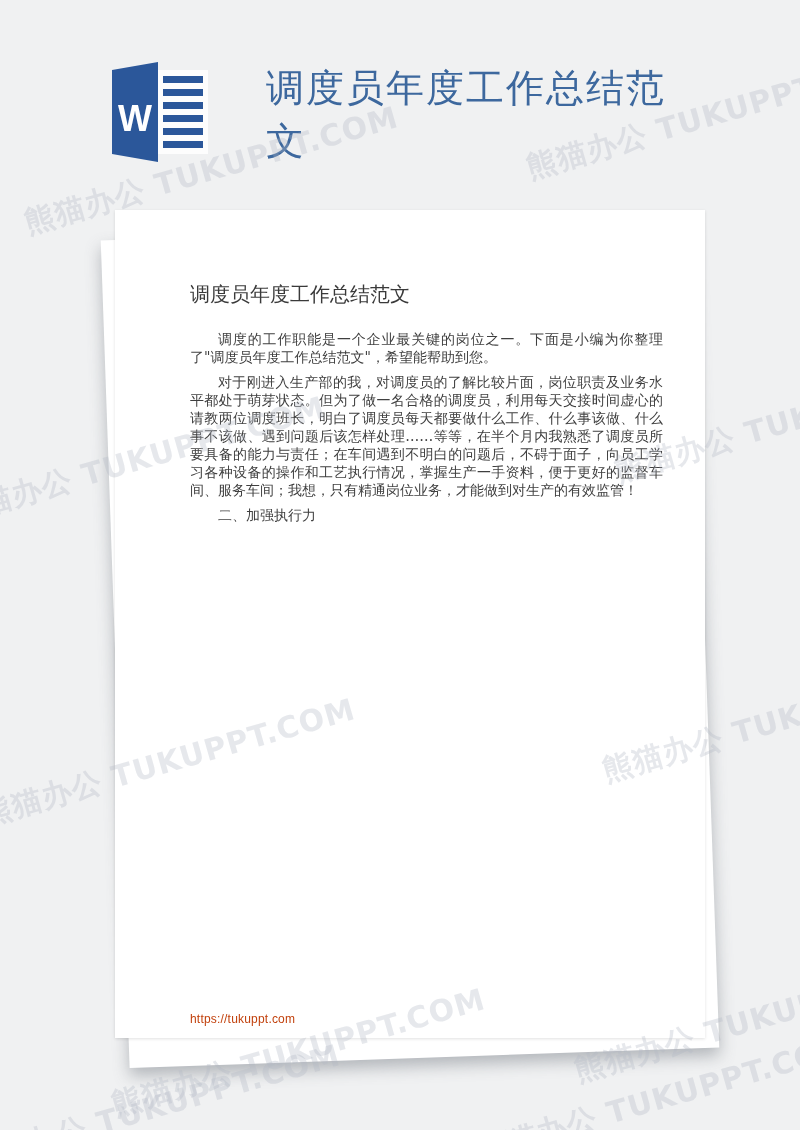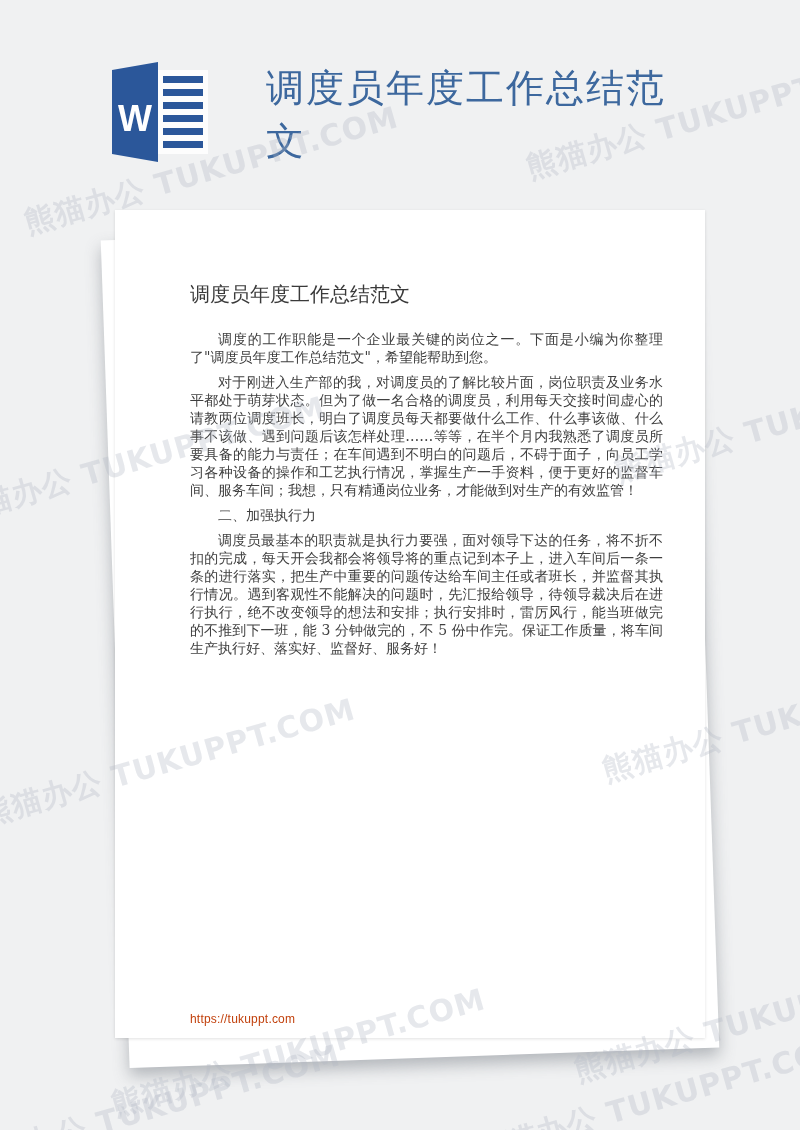--- a/index.html
+++ b/index.html
@@ -91,21 +91,20 @@
   <div class="header-title">调度员年度工作总结范文</div>
 
   <div class="page page-behind"></div>
 
   <div class="page page-main">
     <h1 class="doc-title">调度员年度工作总结范文</h1>
     <div class="doc-body">
         <p class="doc-paragraph">调度的工作职能是一个企业最关键的岗位之一。下面是小编为你整理了"调度员年度工作总结范文"，希望能帮助到您。</p>
         <p class="doc-paragraph">对于刚进入生产部的我，对调度员的了解比较片面，岗位职责及业务水平都处于萌芽状态。但为了做一名合格的调度员，利用每天交接时间虚心的请教两位调度班长，明白了调度员每天都要做什么工作、什么事该做、什么事不该做、遇到问题后该怎样处理……等等，在半个月内我熟悉了调度员所要具备的能力与责任；在车间遇到不明白的问题后，不碍于面子，向员工学习各种设备的操作和工艺执行情况，掌握生产一手资料，便于更好的监督车间、服务车间；我想，只有精通岗位业务，才能做到对生产的有效监管！</p>
         <p class="doc-heading">二、加强执行力</p>
-        <p class="doc-paragraph">调度员最基本的职责就是执行力要强，面对领导下达的任务，将不折不扣的完成，每天开会我都会将领导将的重点记到本子上，进入车间后一条一条的进行落实，把生产中重要的问题传达给车间主任或者班长，并监督其执行情况。遇到客观性不能解决的问题时，先汇报给领导，待领导裁决后在进行执行，绝不改变领导的想法和安排；执行安排时，雷厉风行，能当班做完的不推到下一班，能 3 分钟做完的，不 5 份中作完。保证工作质量，将车间生产执行好、落实好、监督好、服务好！</p>
       </div>
     <div class="doc-footer">https://tukuppt.com</div>
   </div>
 
   <div class="wm" style="left:18px;  top:150px;">熊猫办公 TUKUPPT.COM</div>
   <div class="wm" style="left:520px; top:95px;">熊猫办公 TUKUPPT.COM</div>
   <div class="wm" style="left:-55px; top:440px;">熊猫办公 TUKUPPT.COM</div>
   <div class="wm" style="left:608px; top:398px;">熊猫办公 TUKUPPT.COM</div>
   <div class="wm" style="left:-25px; top:742px;">熊猫办公 TUKUPPT.COM</div>
   <div class="wm" style="left:596px; top:698px;">熊猫办公 TUKUPPT.COM</div>

